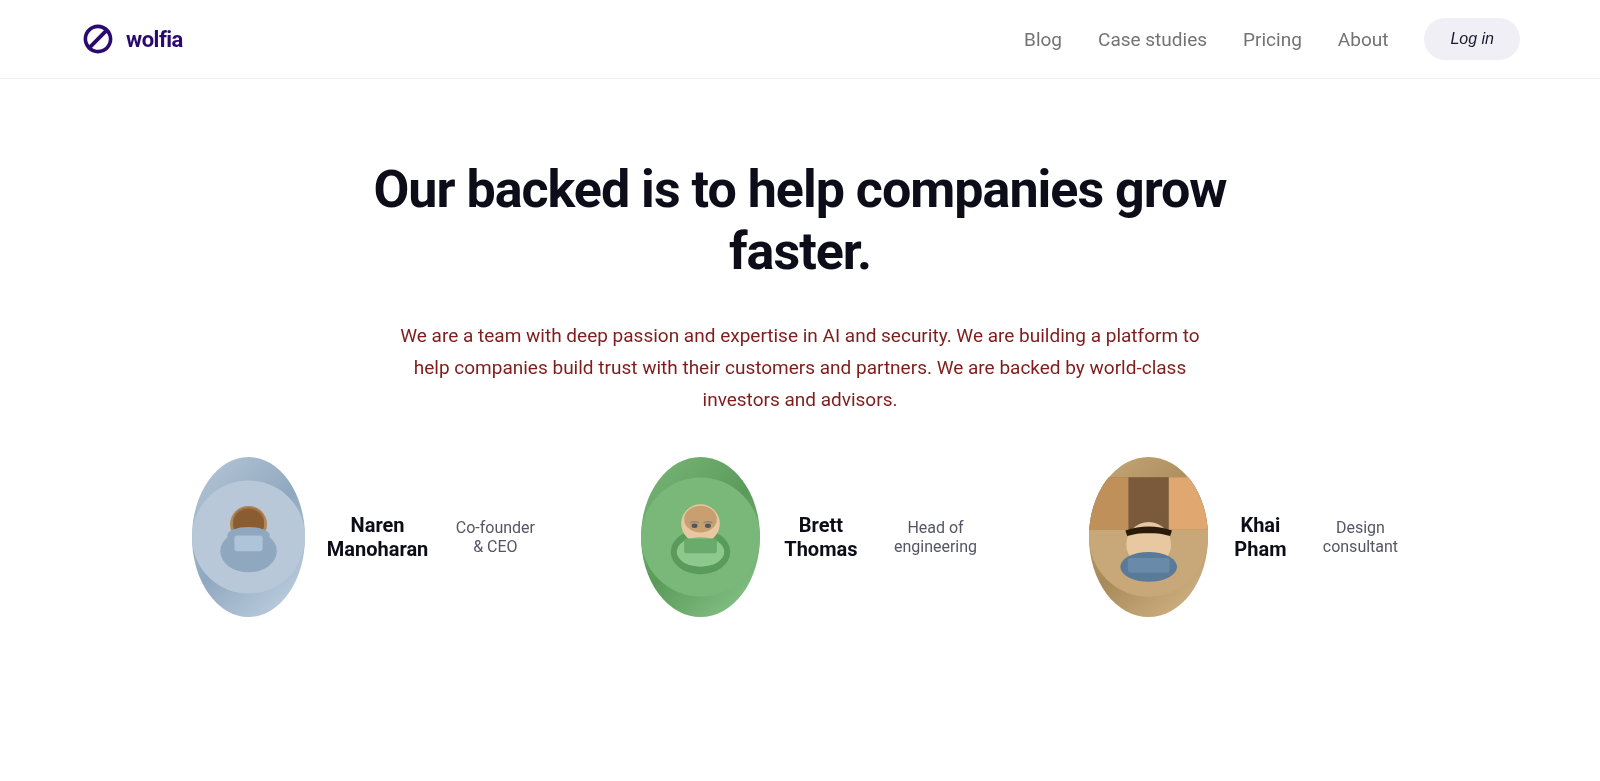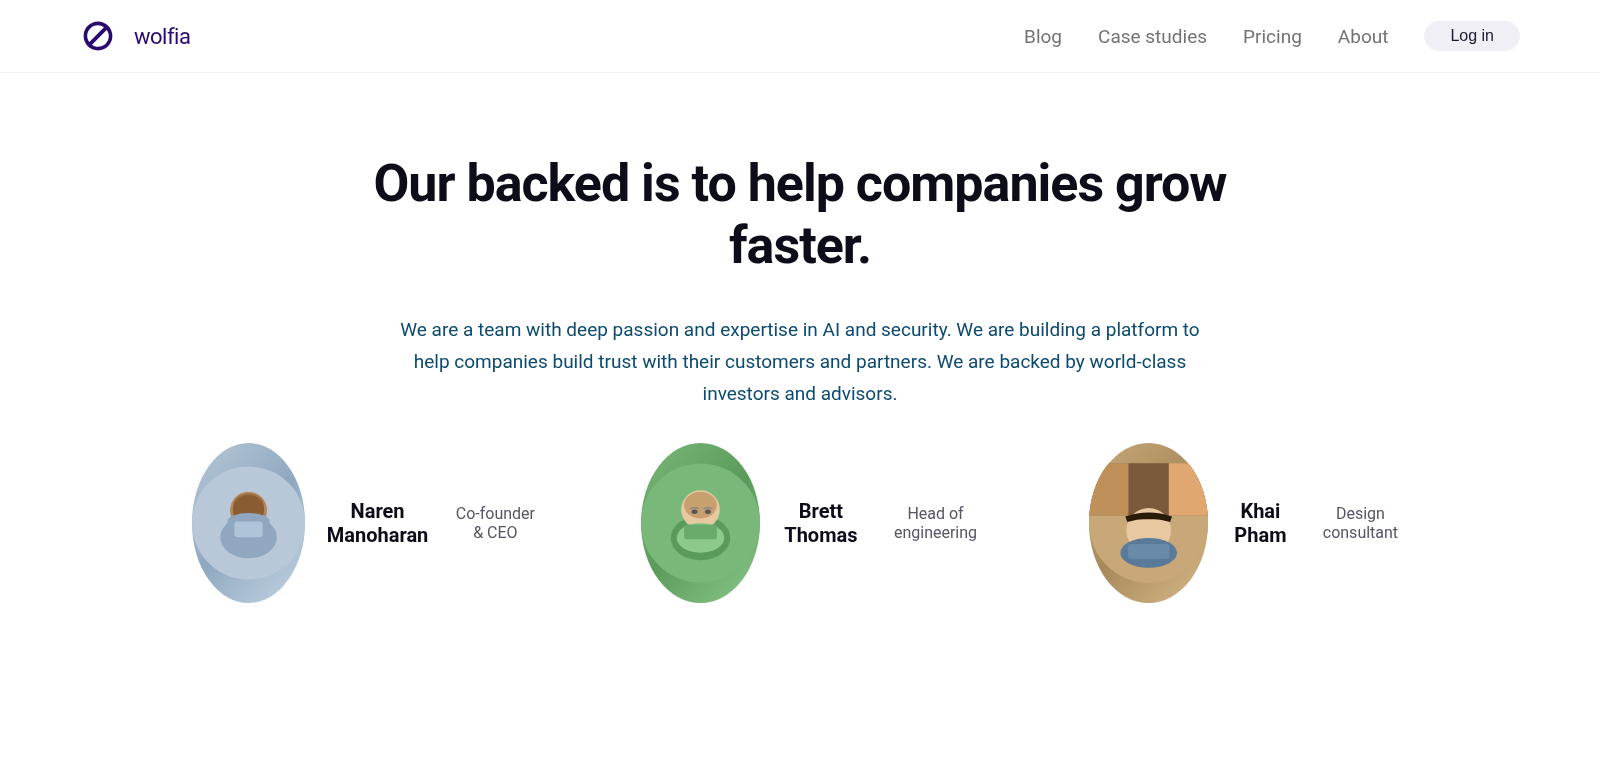--- a/index.html
+++ b/index.html
@@ -27,24 +27,23 @@
 
     .logo-area {
       display: flex;
       align-items: center;
       gap: 10px;
       text-decoration: none;
     }
 
     .logo-text {
       font-size: 22px;
-      font-weight: 400;
+      font-weight: 700;
       color: #2a0a6e;
       letter-spacing: -0.5px;
-      margin-left: 8px;
     }
 
     .nav-links {
       display: flex;
       align-items: center;
       gap: 36px;
     }
 
     .nav-link {
       font-size: 19px;
@@ -52,23 +51,24 @@
       text-decoration: none;
       font-weight: 400;
     }
 
     .login-btn {
       font-size: 16px;
       color: #1a1a2e;
       background: #f0eff5;
       border: none;
       border-radius: 50px;
-      padding: 6px 26px;
+      padding: 12px 26px;
       cursor: pointer;
       font-weight: 400;
+      font-style: italic;
     }
 
     
     main {
       display: flex;
       flex-direction: column;
       align-items: center;
       padding: 80px 200px 60px;
     }
 
@@ -78,25 +78,25 @@
       color: #0d0d1a;
       text-align: center;
       line-height: 1.2;
       max-width: 900px;
       margin-bottom: 36px;
       letter-spacing: -1px;
     }
 
     .hero-description {
       font-size: 19px;
-      color: #0c4a6e;
+      color: #7f1d1d;
       text-align: center;
       line-height: 1.7;
       max-width: 800px;
-      margin-bottom: 32px;
+      margin-bottom: 40px;
     }
 
     
     .team-grid {
       display: flex;
       gap: 100px;
       justify-content: center;
       align-items: flex-start;
       margin-bottom: 80px;
     }

